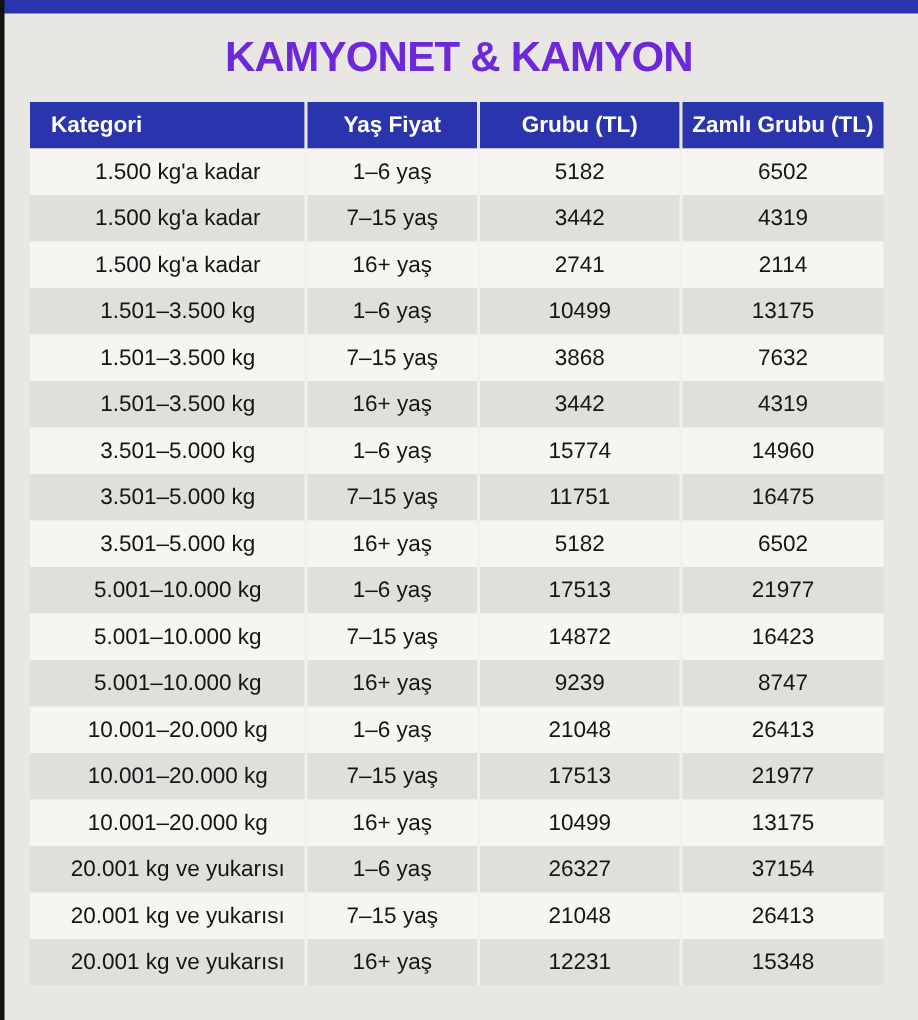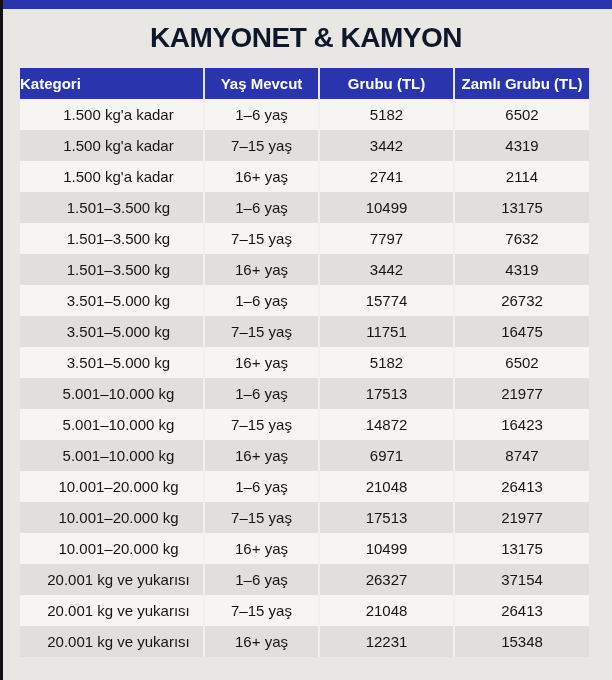--- a/index.html
+++ b/index.html
@@ -35,41 +35,41 @@
     background:var(--accent-blue);
     z-index:2;
   }
   .title{
     position:absolute;left:0;top:22px;
     width:612px;
     text-align:center;
     font-size:28px;
     font-weight:900;
     letter-spacing:-0.5px;
-    color:#0f172a;
+    color:#6d28d9;
   }
   table.price-table{
     position:absolute;left:20px;top:68px;
     width:569px;
     border-collapse:separate;
     border-spacing:0;
     table-layout:fixed;
   }
   .price-table th{
     background:var(--accent-blue);
     color:var(--header-text);
     font-size:15px;
     font-weight:bold;
     height:31px;
     padding:0;
     text-align:center;
     white-space:nowrap;
   }
   .price-table th + th{border-left:2px solid var(--background);}
-  .price-table th.col-category{text-align:left;margin-top:36px;}
+  .price-table th.col-category{text-align:left;padding-left:14px;margin-top:36px;}
   .price-table col.c1{width:183px;}
   .price-table col.c2{width:115px;}
   .price-table col.c3{width:135px;}
   .price-table col.c4{width:136px;}
   .price-table td{
     height:31px;
     padding:0;
     font-size:15px;
     color:var(--text);
     text-align:center;
@@ -94,21 +94,21 @@
   <table class="price-table">
     <colgroup>
       <col class="c1">
         <col class="c2">
         <col class="c3">
         <col class="c4">
     </colgroup>
     <thead>
       <tr>
         <th class="col-category">Kategori</th>
-        <th>Yaş Mevcut</th>
+        <th>Yaş Fiyat</th>
         <th>Grubu (TL)</th>
         <th>Zamlı Grubu (TL)</th>
       </tr>
     </thead>
     <tbody>
         <tr>
           <td>1.500 kg'a kadar</td>
           <td>1–6 yaş</td>
           <td>5182</td>
           <td>6502</td>
@@ -127,34 +127,34 @@
         </tr>
         <tr>
           <td>1.501–3.500 kg</td>
           <td>1–6 yaş</td>
           <td>10499</td>
           <td>13175</td>
         </tr>
         <tr>
           <td>1.501–3.500 kg</td>
           <td>7–15 yaş</td>
-          <td>7797</td>
+          <td>3868</td>
           <td>7632</td>
         </tr>
         <tr>
           <td>1.501–3.500 kg</td>
           <td>16+ yaş</td>
           <td>3442</td>
           <td>4319</td>
         </tr>
         <tr>
           <td>3.501–5.000 kg</td>
           <td>1–6 yaş</td>
           <td>15774</td>
-          <td>26732</td>
+          <td>14960</td>
         </tr>
         <tr>
           <td>3.501–5.000 kg</td>
           <td>7–15 yaş</td>
           <td>11751</td>
           <td>16475</td>
         </tr>
         <tr>
           <td>3.501–5.000 kg</td>
           <td>16+ yaş</td>
@@ -169,21 +169,21 @@
         </tr>
         <tr>
           <td>5.001–10.000 kg</td>
           <td>7–15 yaş</td>
           <td>14872</td>
           <td>16423</td>
         </tr>
         <tr>
           <td>5.001–10.000 kg</td>
           <td>16+ yaş</td>
-          <td>6971</td>
+          <td>9239</td>
           <td>8747</td>
         </tr>
         <tr>
           <td>10.001–20.000 kg</td>
           <td>1–6 yaş</td>
           <td>21048</td>
           <td>26413</td>
         </tr>
         <tr>
           <td>10.001–20.000 kg</td>

